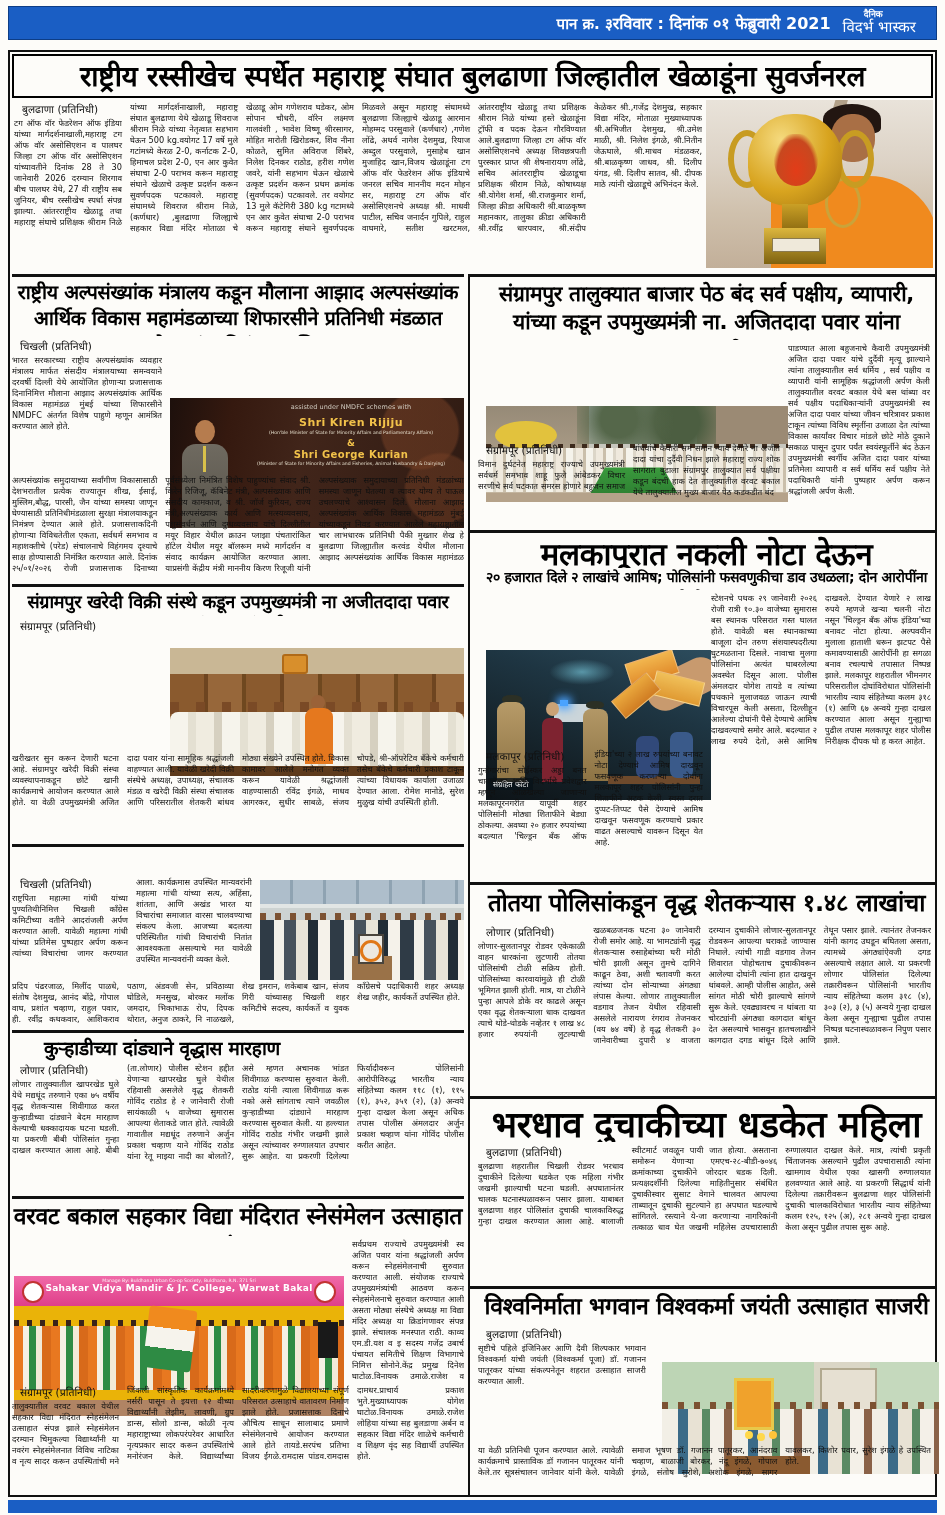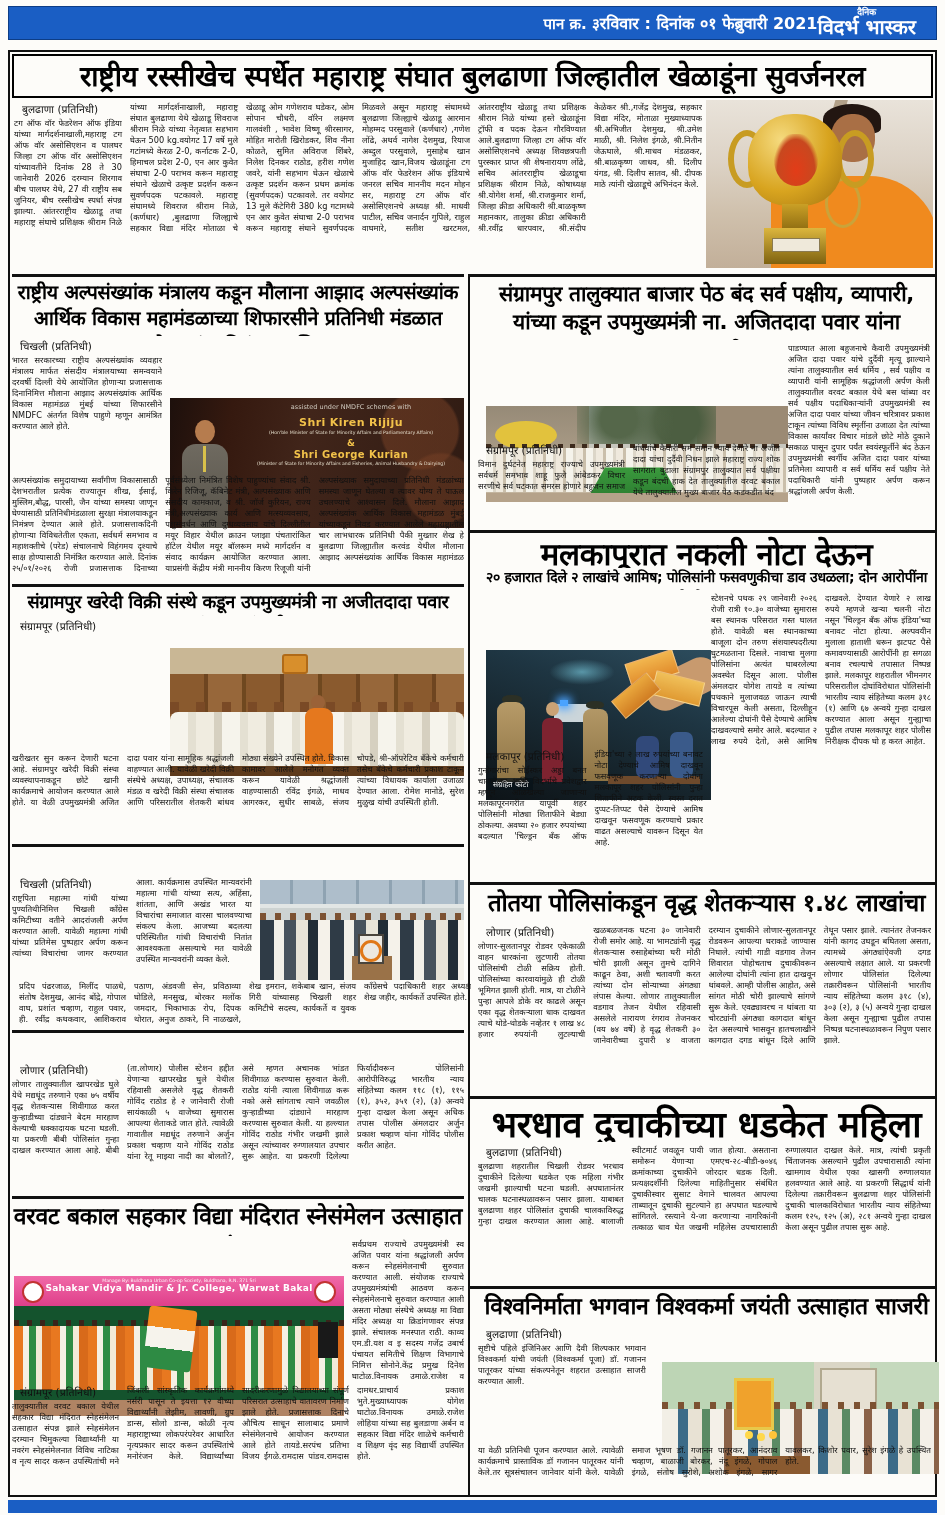--- a/index.html
+++ b/index.html
@@ -6,21 +6,21 @@
   .page{position:relative;width:945px;height:1515px;background:#fdfcf9;margin:0 auto;
         font-family:"DejaVu Sans",sans-serif;color:#111;overflow:hidden;}
   
   .topbar{position:absolute;left:8px;top:6px;width:929px;height:34px;background:var(--blue,#1a5ec4);
           color:#fff;display:flex;align-items:center;justify-content:flex-end;box-sizing:border-box;
           padding:0 14px;border:1px solid #0d3d86;}
   .topbar .pageno{font-weight:bold;font-size:15px;padding-left:18px;}
   .topbar .dateline{font-weight:bold;font-size:16px;}
   .topbar .mast{display:flex;flex-direction:column;align-items:center;line-height:1.05;padding-right:6px;}
   .topbar .mast .m1{font-size:9px;font-weight:bold;}
-  .topbar .mast .m2{font-size:20px;font-weight:bold;}
+  .topbar .mast .m2{font-size:15px;font-weight:normal;margin-left:12px;}
   .botbar{position:absolute;left:8px;top:1500px;width:929px;height:13px;background:var(--blue,#1a5ec4);}
   
   .frame{position:absolute;left:8px;top:50px;width:929px;height:1447px;border:2px solid #111;box-sizing:border-box;}
   
   .hl{font-weight:bold;color:#000;text-align:center;letter-spacing:-0.3px;}
   .byline{font-weight:normal;font-size:10.5px;margin:0 0 2px 8px;display:block;}
   .btxt{font-size:8.2px;line-height:1.34;text-align:justify;}
   .colblock{column-gap:8px;overflow:hidden;font-size:8.2px;line-height:1.34;text-align:justify;}
   .abs{position:absolute;box-sizing:border-box;}
   .rsec{border-left:2px solid #111;padding-left:8px;}
@@ -104,21 +104,21 @@
   .p-cap2{left:44.5%;bottom:61%;width:18px;height:8px;background:#2c3025;border-radius:45%;}
   .p-bench{right:5%;bottom:11%;width:92px;height:8px;background:#6e4a2c;}
   .p-sit1{right:23%;bottom:15%;width:23px;height:42px;background:#31497a;border-radius:7px;}
   .p-sit2{right:8%;bottom:15%;width:23px;height:46px;background:#3a5a8a;border-radius:7px;}
   .p-hand{right:-10px;top:16px;width:76px;height:36px;background:#c89a6e;transform:rotate(-26deg);border-radius:18px;}
   .p-n1{right:34px;top:6px;width:48px;height:23px;background:linear-gradient(#f2b64e,#e08a2a);transform:rotate(-18deg);border:1px solid rgba(255,255,255,.35);}
   .p-n2{right:8px;top:26px;width:48px;height:23px;background:linear-gradient(#f0c05a,#e09a32);transform:rotate(14deg);border:1px solid rgba(255,255,255,.35);}
   .p-n3{right:52px;top:34px;width:44px;height:21px;background:linear-gradient(#eaa93e,#d07c22);transform:rotate(-40deg);border:1px solid rgba(255,255,255,.3);}
   .p-capt{left:2px;bottom:10px;background:rgba(8,18,24,.78);color:#fff;font-size:7.5px;padding:1px 5px;}
   
-  .ph-school{background:#14532d;}
+  .ph-school{background:#eab308;}
   .s-banner{left:0;top:0;width:100%;height:30px;background:linear-gradient(#f06aa8,#df3f8a);color:#fff;text-align:center;}
   .s-bs{font-size:4.6px;opacity:.9;margin-top:2px;}
   .s-bm{font-size:9px;font-weight:bold;letter-spacing:.3px;}
   .s-logo{top:5px;width:18px;height:18px;border-radius:50%;background:#fff;border:2px solid #c23333;}
   .s-logoL{left:8px;} .s-logoR{right:8px;}
   .s-heads{left:0;top:44px;width:100%;height:9px;background:repeating-linear-gradient(90deg,#3a241a 0 5px,transparent 5px 13px);}
   .s-crowd{left:0;top:50px;width:100%;height:64px;
      background:repeating-linear-gradient(90deg,#e87820 0 9px,#f5f0e4 9px 15px,#2e8b44 15px 22px,#f2ead8 22px 28px,#d86a1a 28px 37px);}
   .s-flag{left:40%;top:32px;width:48px;height:62px;transform:rotate(7deg);border-radius:4px;
      background:linear-gradient(180deg,#f08a1e 0 33%,#f6f3ec 33% 66%,#2e8b44 66%);}
@@ -271,26 +271,27 @@
       <span>राष्ट्रपिता महात्मा गांधी यांच्या पुण्यतिथीनिमित्त चिखली काँग्रेस कमिटीच्या वतीने आदरांजली अर्पण करण्यात आली. यावेळी महात्मा गांधी यांच्या प्रतिमेस पुष्पहार अर्पण करून त्यांच्या विचारांचा जागर करण्यात आला. कार्यक्रमास उपस्थित मान्यवरांनी महात्मा गांधी यांच्या सत्य, अहिंसा, शांतता, आणि अखंड भारत या विचारांचा समाजात वारसा चालवण्याचा संकल्प केला. आजच्या बदलत्या परिस्थितीत गांधी विचारांची नितांत आवश्यकता असल्याचे मत यावेळी उपस्थित मान्यवरांनी व्यक्त केले.</span>
     </div>
     <div class="abs ph ph-gandhi" style="left:248px;top:30px;width:204px;height:100px;">
       <div class="e g-win"></div>
       <div class="e g-heads"></div>
       <div class="e g-people"></div>
       <div class="e g-table"></div>
       <div class="e g-frame"></div>
       <div class="e g-garland"></div>
     </div>
-    <div class="abs colblock" style="left:0;top:134px;width:452px;height:46px;column-count:4;margin-left:7px;">
+    <div class="abs colblock" style="left:0;top:134px;width:452px;height:46px;column-count:4;">
       <span>प्रदिप पंढरजाळ, मिलींद पाळधे, संतोष देशमुख, आनंद बोंद्रे, गोपाल वाघ, प्रशांत चव्हाण, राहुल पवार, ही. रवींद्र कथकवार, आशिकराव पठाण, अंडवजी सेन, प्रविठाव्या घोडिले, मनसुख, बोरकर मलोंक जमदार, भिकाभाऊ रोप, दिपक थोरात, अनुज ठाकरे, नि नाळखले, शेख इमरान, शकेबाब खान, संजय गिरी यांच्यासह चिखली शहर कमिटीचे सदस्य, कार्यकर्ते व युवक काँग्रेसचे पदाधिकारी शहर अध्यक्ष शेख जहीर, कार्यकर्ते उपस्थित होते.</span>
     </div>
   </div>
 
   <div class="abs tsec" style="left:12px;top:1030px;width:452px;height:164px;">
+    <div class="hl" style="width:300px;font-size:19px;line-height:1.3;height:26px;overflow:hidden;">कुऱ्हाडीच्या दांड्याने वृद्धास मारहाण</div>
     <div class="abs colblock" style="left:0;top:30px;width:452px;height:130px;column-count:4;">
       <span class="byline">लोणार (प्रतिनिधी)</span>
       <span>लोणार तालुक्यातील खापरखेड घुले येथे मद्यधूंद तरुणाने एका ७५ वर्षीय वृद्ध शेतकऱ्यास शिवीगाळ करत कुऱ्हाडीच्या दांड्याने बेदम मारहाण केल्याची धक्कादायक घटना घडली. या प्रकरणी बीबी पोलिसांत गुन्हा दाखल करण्यात आला आहे. बीबी (ता.लोणार) पोलीस स्टेशन हद्दीत येणाऱ्या खापरखेड घुले येथील रहिवासी असलेले वृद्ध शेतकरी गोविंद राठोड हे २ जानेवारी रोजी सायंकाळी ५ वाजेच्या सुमारास आपल्या शेताकडे जात होते. त्यावेळी गावातील मद्यधूंद तरुणाने अर्जुन प्रकाश चव्हाण याने गोविंद राठोड यांना रेतू माझ्या नादी का बोलतो?, असे म्हणत अचानक भांडत शिवीगाळ करण्यास सुरुवात केली. राठोड यांनी त्याला शिवीगाळ करू नको असे सांगताच त्याने जवळील कुऱ्हाडीच्या दांड्याने मारहाण करण्यास सुरुवात केली. या हल्ल्यात गोविंद राठोड गंभीर जखमी झाले असून त्यांच्यावर रुग्णालयात उपचार सुरू आहेत. या प्रकरणी दिलेल्या फिर्यादीवरून पोलिसांनी आरोपीविरुद्ध भारतीय न्याय संहितेच्या कलम ११८ (१), ११५ (१), ३५२, ३५१ (२), (३) अन्वये गुन्हा दाखल केला असून अधिक तपास पोलीस अंमलदार अर्जुन प्रकाश चव्हाण यांना गोविंद पोलीस करीत आहेत.</span>
     </div>
   </div>
 
   <div class="abs tsec rsec" style="left:468px;top:882px;width:467px;height:214px;">
     <div class="hl" style="font-size:24px;line-height:1.25;height:34px;overflow:hidden;">तोतया पोलिसांकडून वृद्ध शेतकऱ्यास १.४८ लाखांचा चुना</div>
     <div class="abs colblock" style="left:8px;top:40px;width:453px;height:168px;column-count:4;">
       <span class="byline">लोणार (प्रतिनिधी)</span>

